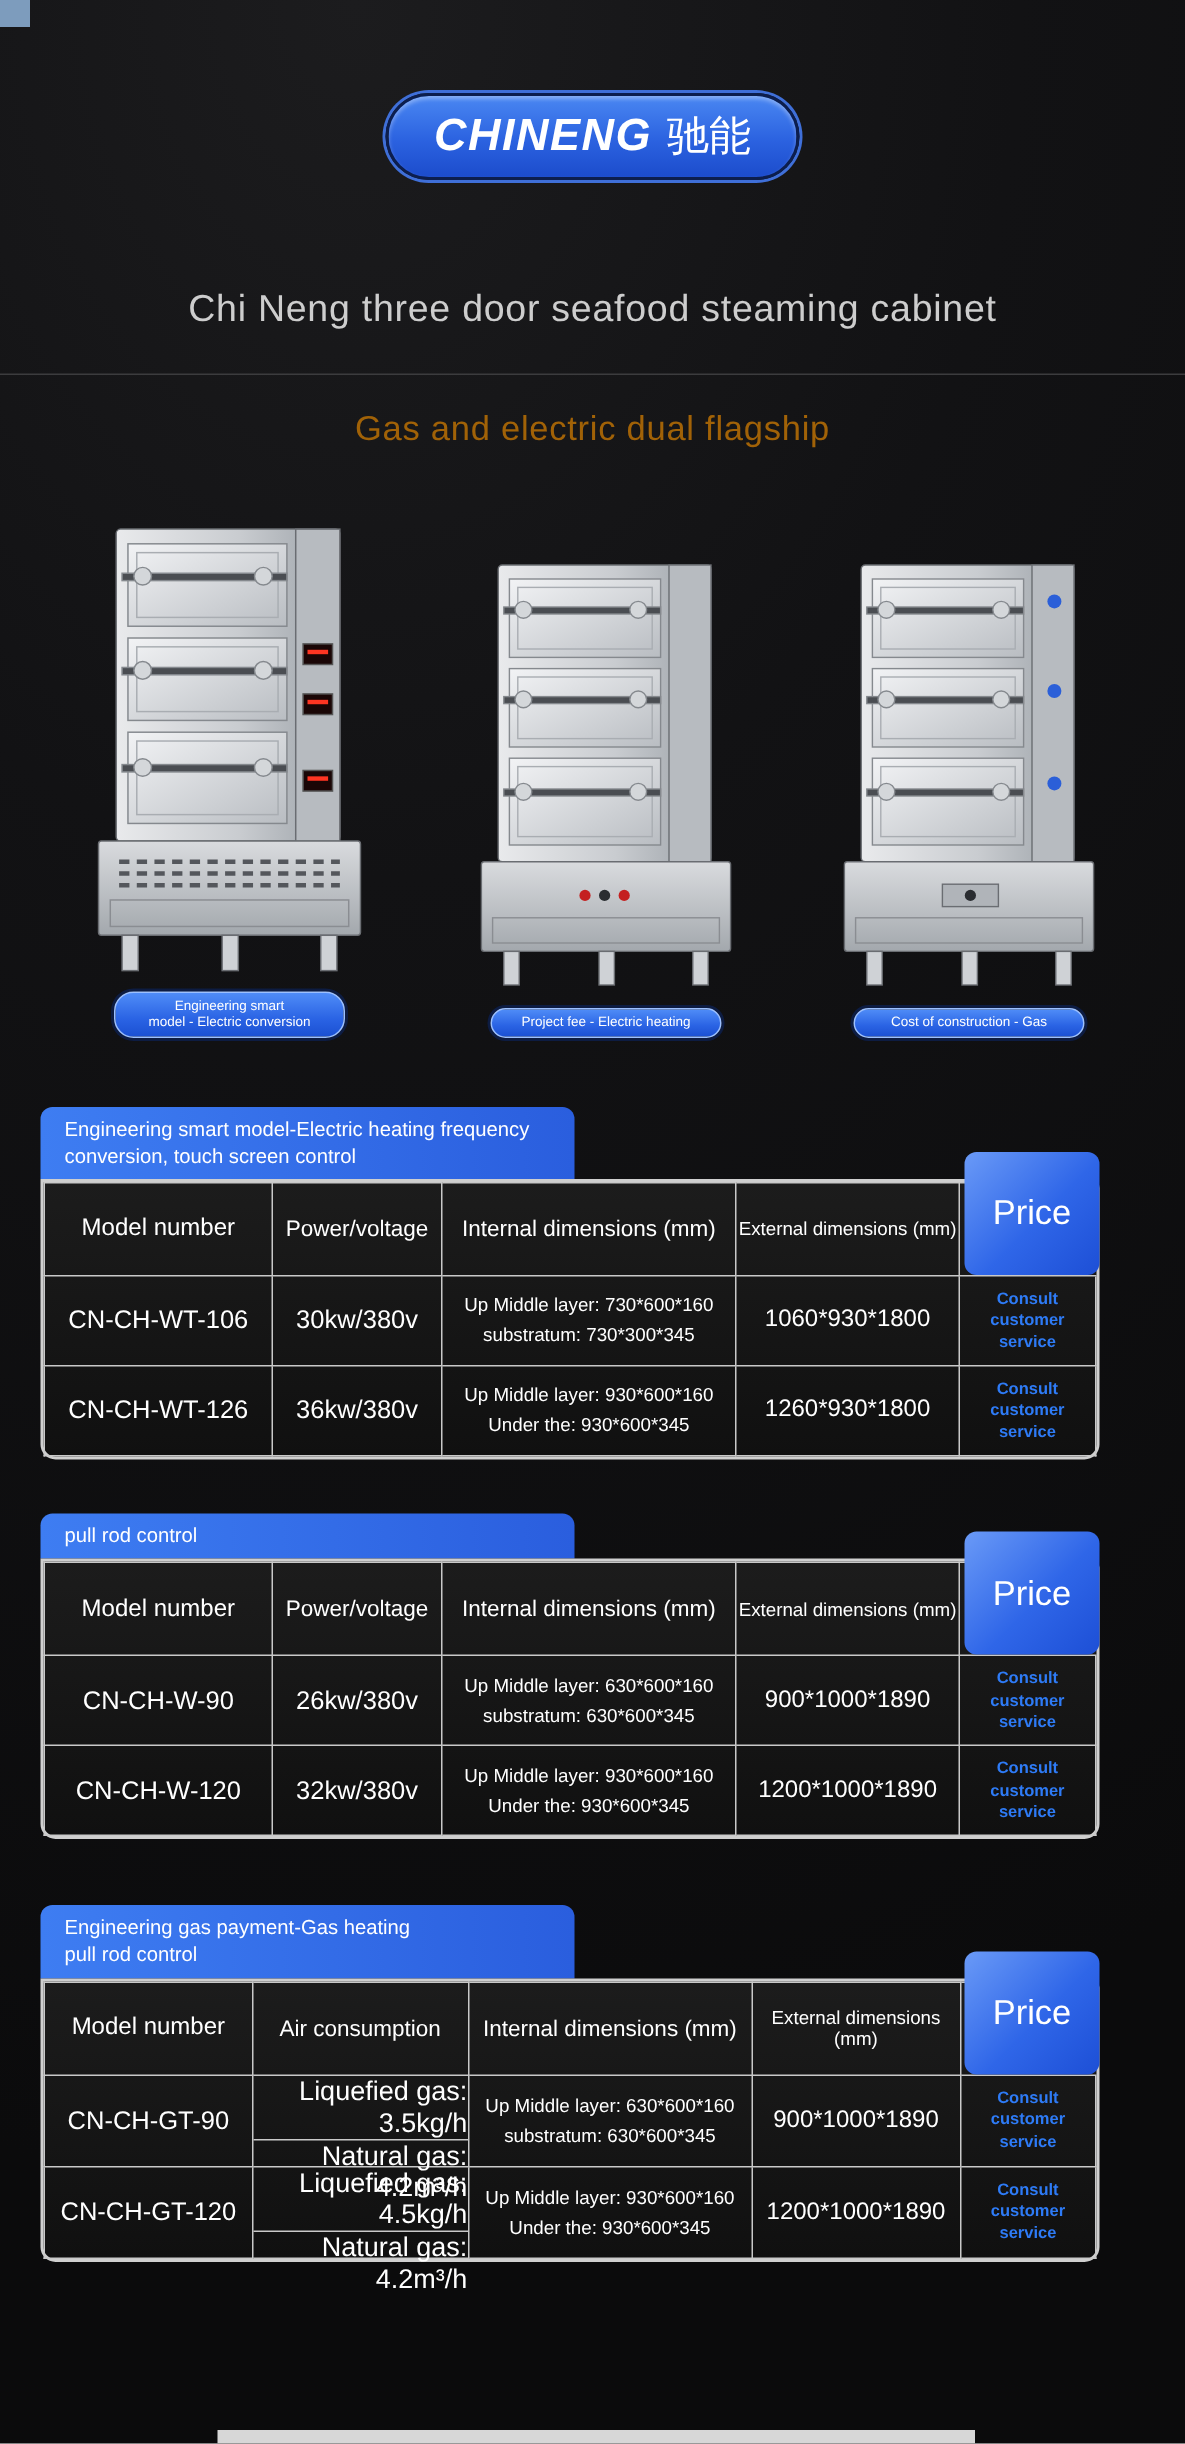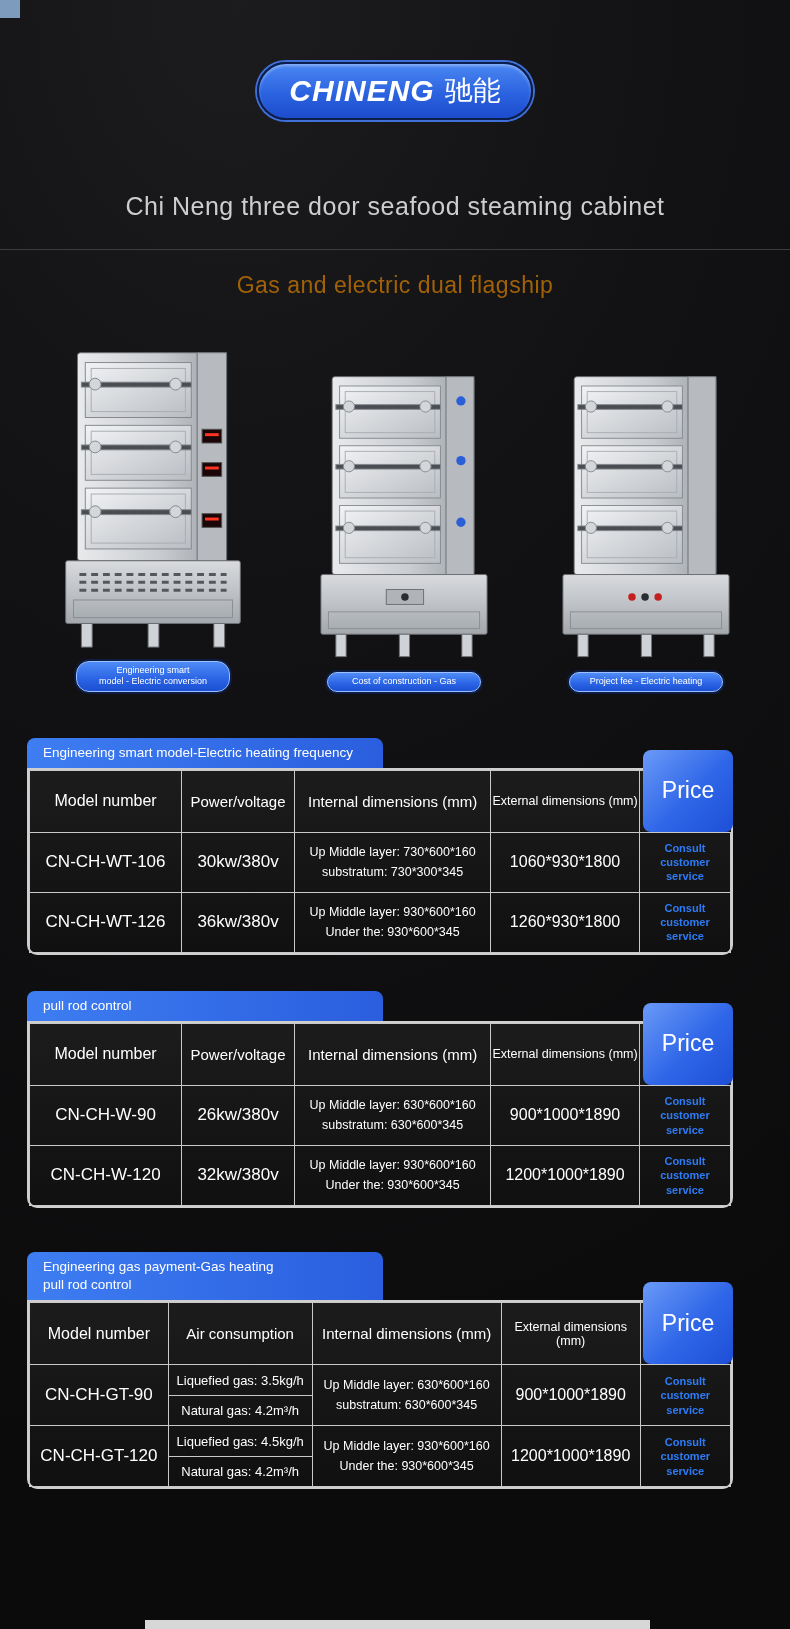--- a/index.html
+++ b/index.html
@@ -55,21 +55,21 @@
   table{width:100%;border-collapse:collapse;table-layout:fixed;}
   td,th{border:1px solid #c9c9c9;color:#fff;text-align:center;vertical-align:middle;padding:0;font-weight:400;}
   tr.hdr{height:62px;}
   tr.row{height:60px;}
   .h-main{font-size:16px;} .h-mid{font-size:15px;} .h-small{font-size:12.5px;}
   .c-model{font-size:17px;} .c-power{font-size:17px;} .c-ext{font-size:16px;}
   .c-int{font-size:12.5px;line-height:1.6;}
   .consult{font-size:11px;font-weight:700;color:#2e7bf6;line-height:1.3;cursor:pointer;}
   .gas-cell{padding:0;}
   .gas-split{display:flex;flex-direction:column;height:60px;}
-  .gas-split > div{flex:1;display:flex;align-items:center;justify-content:center;font-size:13px;}
+  .gas-split > div{flex:1;display:flex;align-items:center;justify-content:center;font-size:18px;text-align:right;}
   .gas-split > div:first-child{border-bottom:1px solid #c9c9c9;}
   .no-b-right{border-right:none;}
   
   .bottom-bar{position:absolute;left:145px;bottom:0;width:505px;height:9px;background:#d7d7d7;}
   svg{display:block;}
 </style>
 </head>
 <body>
 
 <div class="corner-square"></div>
@@ -166,37 +166,35 @@
         <rect x="42" y="94" width="96" height="44" fill="none" stroke="#a9adb2"></rect>
         <rect x="32" y="108" width="112" height="5" fill="#4a4d52"></rect>
         <circle cx="46" cy="110" r="6" fill="#d4d7da"></circle>
           <circle cx="128" cy="110" r="6" fill="#d4d7da"></circle>
         <rect x="36" y="152" width="108" height="62" fill="url(#door)"></rect>
         <rect x="42" y="158" width="96" height="50" fill="none" stroke="#a9adb2"></rect>
         <rect x="32" y="174" width="112" height="5" fill="#4a4d52"></rect>
         <circle cx="46" cy="176" r="6" fill="#d4d7da"></circle>
           <circle cx="128" cy="176" r="6" fill="#d4d7da"></circle>
       </g>
-      <g fill="#2b5fd8">
-        <circle cx="166" cy="40" r="5"></circle>
-          <circle cx="166" cy="104" r="5"></circle>
-          <circle cx="166" cy="170" r="5"></circle>
-      </g>
       <rect x="16" y="226" width="178" height="64" rx="2" fill="url(#base)" stroke="#6a6d72"></rect>
-      <rect x="86" y="242" width="40" height="16" fill="#b0b4b9" stroke="#6a6d72"></rect>
-      <circle cx="106" cy="250" r="4" fill="#2a2d31"></circle>
+      <g>
+        <circle cx="90" cy="250" r="4" fill="#c42020"></circle>
+          <circle cx="104" cy="250" r="4" fill="#2a2d31"></circle>
+          <circle cx="118" cy="250" r="4" fill="#c42020"></circle>
+      </g>
       <rect x="24" y="266" width="162" height="18" fill="none" stroke="#8a8d92"></rect>
       <g fill="#cfd2d6" stroke="#6a6d72">
         <rect x="32" y="290" width="11" height="24"></rect>
           <rect x="100" y="290" width="11" height="24"></rect>
           <rect x="167" y="290" width="11" height="24"></rect>
       </g>
     </svg>
     <div class="badge">
-      <div>Cost of construction - Gas</div>
+      <div>Project fee - Electric heating</div>
       <div></div>
     </div>
   </div>
 
   <div class="product">
     <svg width="196" height="300" viewBox="0 0 210 318">
       <rect x="28" y="14" width="152" height="212" rx="3" fill="url(#steel)" stroke="#6a6d72"></rect>
       <rect x="150" y="14" width="30" height="212" fill="#b7bbc0" stroke="#6a6d72"></rect>
       <g stroke="#85898e">
         <rect x="36" y="24" width="108" height="56" fill="url(#door)"></rect>
@@ -208,43 +206,46 @@
         <rect x="42" y="94" width="96" height="44" fill="none" stroke="#a9adb2"></rect>
         <rect x="32" y="108" width="112" height="5" fill="#4a4d52"></rect>
         <circle cx="46" cy="110" r="6" fill="#d4d7da"></circle>
           <circle cx="128" cy="110" r="6" fill="#d4d7da"></circle>
         <rect x="36" y="152" width="108" height="62" fill="url(#door)"></rect>
         <rect x="42" y="158" width="96" height="50" fill="none" stroke="#a9adb2"></rect>
         <rect x="32" y="174" width="112" height="5" fill="#4a4d52"></rect>
         <circle cx="46" cy="176" r="6" fill="#d4d7da"></circle>
           <circle cx="128" cy="176" r="6" fill="#d4d7da"></circle>
       </g>
+      <g fill="#2b5fd8">
+        <circle cx="166" cy="40" r="5"></circle>
+          <circle cx="166" cy="104" r="5"></circle>
+          <circle cx="166" cy="170" r="5"></circle>
+      </g>
       <rect x="16" y="226" width="178" height="64" rx="2" fill="url(#base)" stroke="#6a6d72"></rect>
-      <g>
-        <circle cx="90" cy="250" r="4" fill="#c42020"></circle>
-          <circle cx="104" cy="250" r="4" fill="#2a2d31"></circle>
-          <circle cx="118" cy="250" r="4" fill="#c42020"></circle>
-      </g>
+      <rect x="86" y="242" width="40" height="16" fill="#b0b4b9" stroke="#6a6d72"></rect>
+      <circle cx="106" cy="250" r="4" fill="#2a2d31"></circle>
       <rect x="24" y="266" width="162" height="18" fill="none" stroke="#8a8d92"></rect>
       <g fill="#cfd2d6" stroke="#6a6d72">
         <rect x="32" y="290" width="11" height="24"></rect>
           <rect x="100" y="290" width="11" height="24"></rect>
           <rect x="167" y="290" width="11" height="24"></rect>
       </g>
     </svg>
     <div class="badge">
-      <div>Project fee - Electric heating</div>
+      <div>Cost of construction - Gas</div>
       <div></div>
     </div>
   </div>
 </div>
 
 <div class="section s1">
   <div class="tab">
     <div>Engineering smart model-Electric heating frequency</div>
+    <div>conversion, touch screen control</div>
   </div>
   <div class="tbl-wrap">
     <div class="price-box">Price</div>
     <table>
       <colgroup>
           <col style="width:21.7%">
           <col style="width:16.1%">
           <col style="width:28%">
           <col style="width:21.2%">
           <col style="width:13%">

